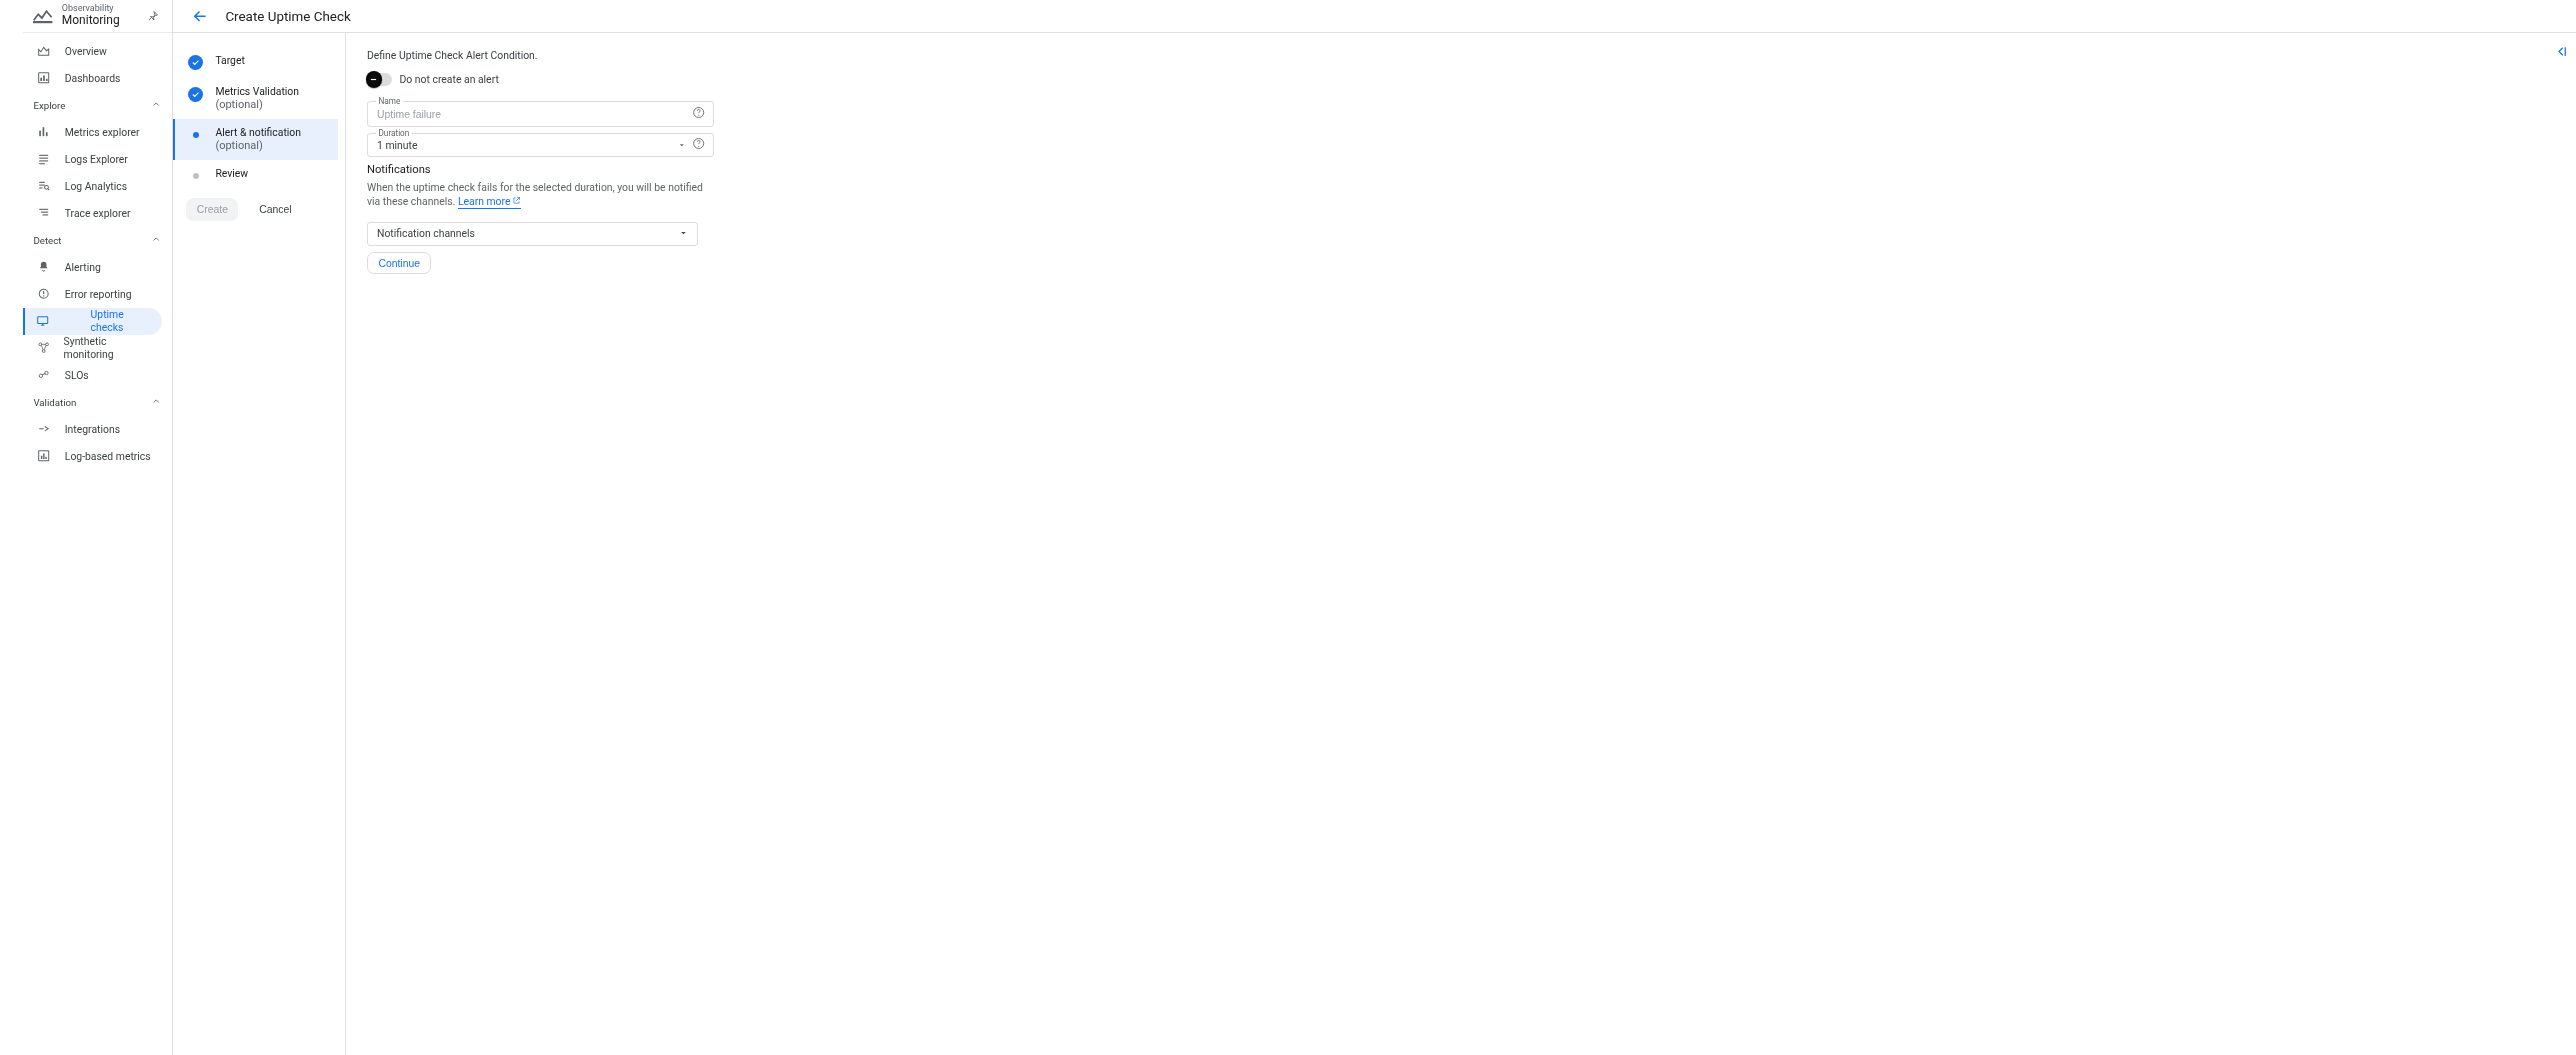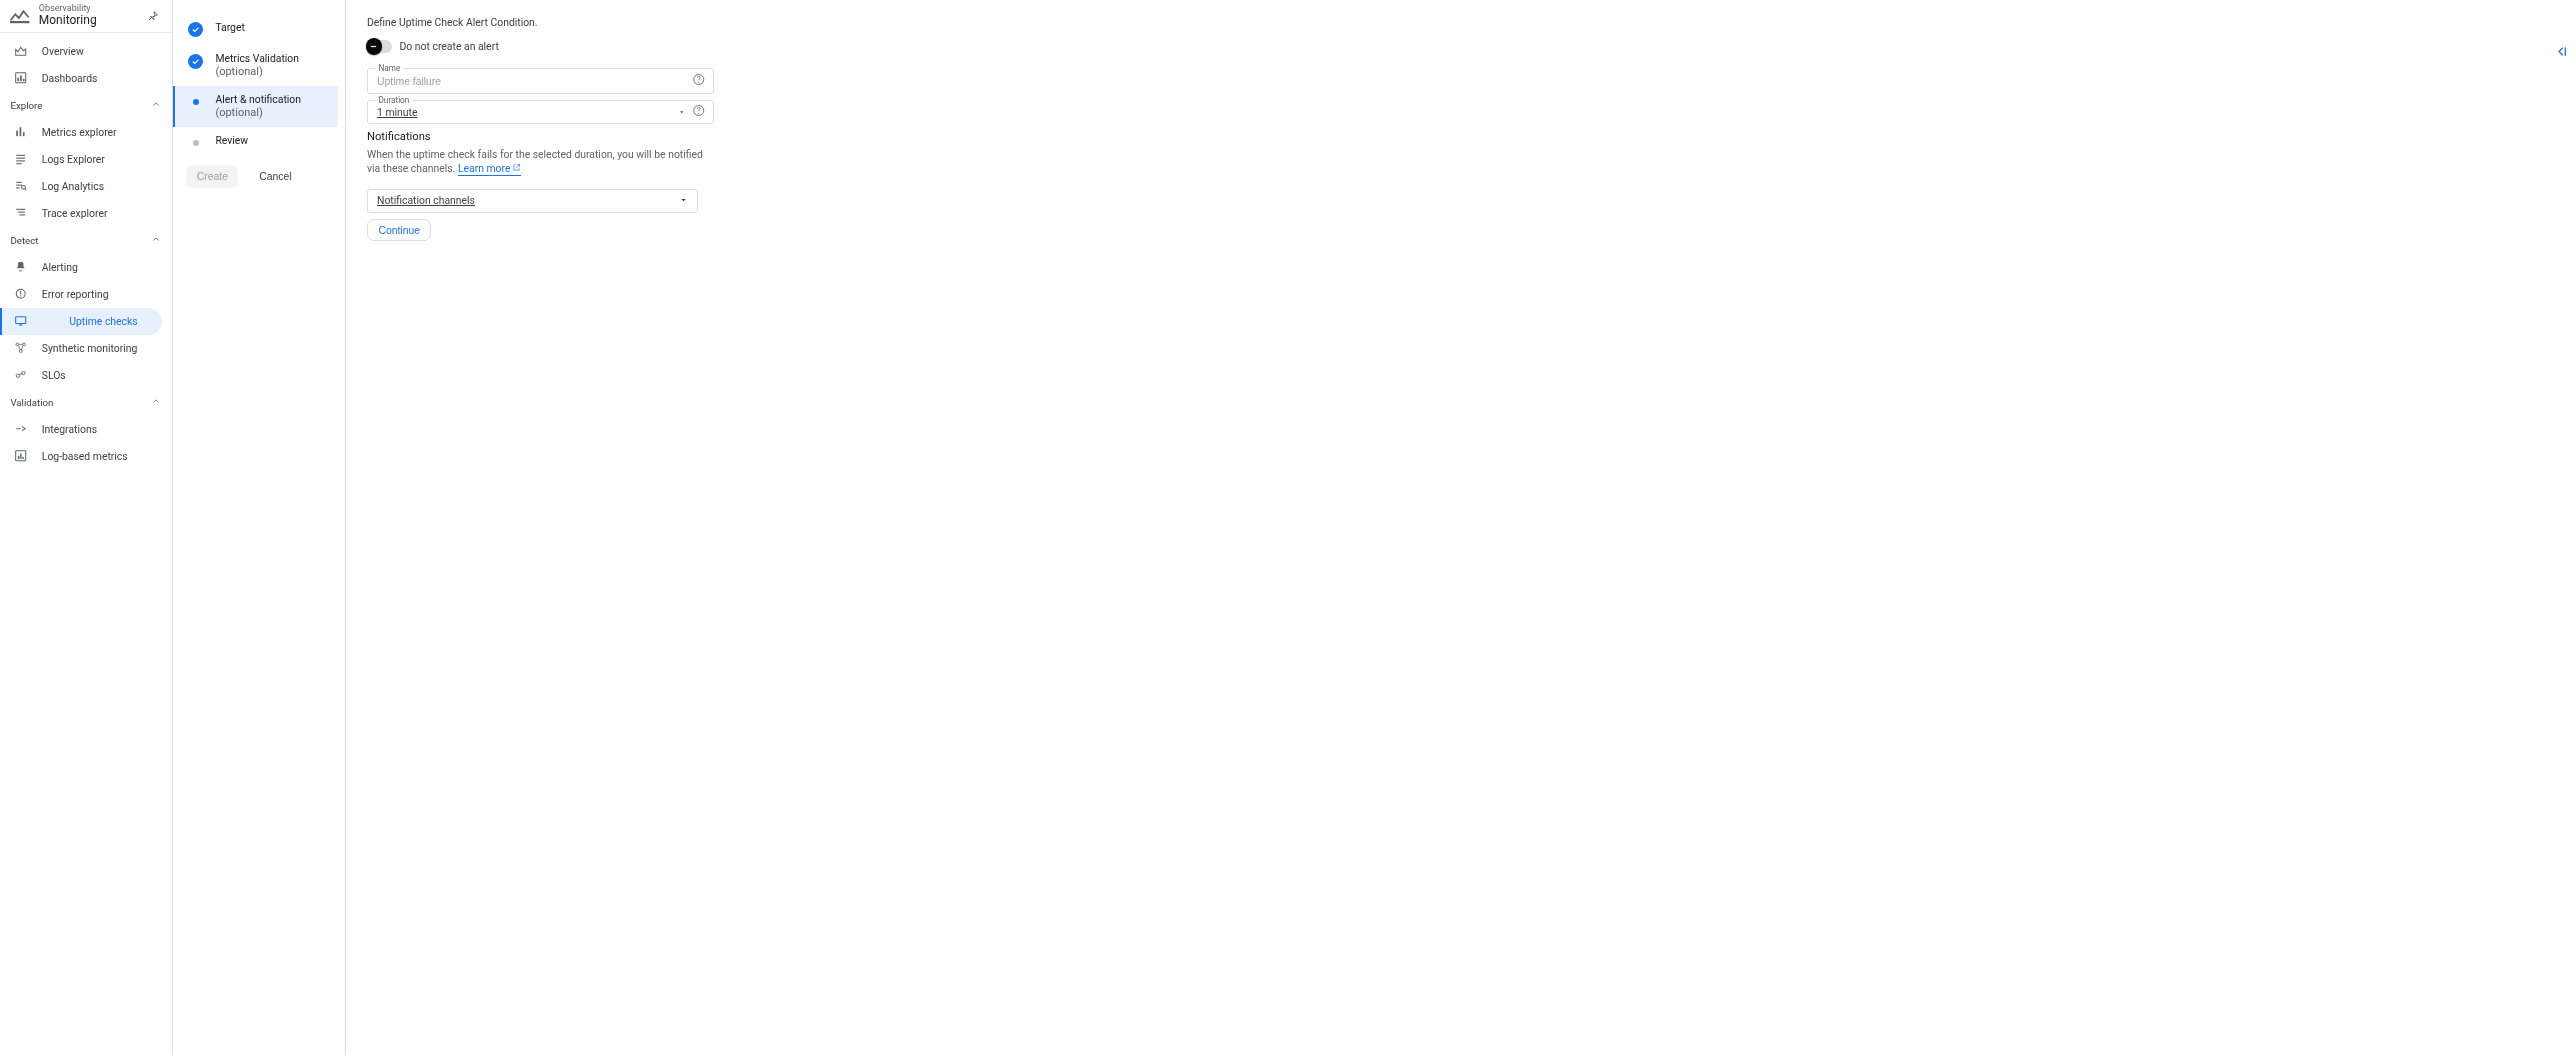--- a/index.html
+++ b/index.html
@@ -17,20 +17,21 @@
     width: 173px;
     border-right: 0.7px solid #e0e0e0;
     display: flex;
     flex-direction: column;
     background: #fff;
     position: relative;
   }
   .sidebar-scroll {
     overflow-y: auto;
     height: 100%;
+    margin-left: 23px;
   }
   .sidebar-scroll::-webkit-scrollbar { width: 7.5px; }
   .sidebar-scroll::-webkit-scrollbar-thumb { background:#c7c7c7; border-radius:3.7px; }
   .product-header {
     display: flex;
     align-items: center;
     height: 33px;
     padding: 0 9px 0 10.4px;
     border-bottom: 0.7px solid #e8eaed;
   }
@@ -152,21 +153,21 @@
   }
   .field input {
     width:100%; border:none; outline:none; font-size:10.4px;
     color:#202124; background:transparent; height:15px;
   }
   .field input::placeholder { color:#9aa0a6; }
   .field .trail {
     position:absolute; right:7.5px; top:50%; transform:translateY(-50%);
     color:#5f6368; cursor:pointer;
   }
-  .field.select { display:flex; align-items:flex-start;text-decoration:underline; }
+  .field.select { display:flex; align-items:flex-start; }
   .field.select .val { color:#3c4043; font-size:10.4px; }
   .field.select .caret {
     position:absolute; right:28px; top:50%; transform:translateY(-50%);
     color:#5f6368;
   }
 
   .section-head { font-size:11.2px; color:#202124; margin:4.5px 0 4.5px; }
   .section-desc { font-size:10.4px; color:#5f6368; margin-bottom:12px; max-width:347px; line-height:1.4; }
   .section-desc a { color:#1a73e8; text-decoration:none; border-bottom:0.7px solid #1a73e8; }
   .ext-icon { display:inline-block; vertical-align:middle; margin-left:1.5px; }
@@ -365,20 +366,28 @@
                 <rect x="15" y="14" width="2.5" height="4" fill="currentColor"></rect>
               </svg>
         </span>
         <span>Log-based metrics</span>
       </div>
     </nav>
     </div>
   </aside>
 
   <div class="main-col">
+    <div class="topbar">
+      <button class="back-btn">
+        <svg width="16.4" height="16.4" viewBox="0 0 24 24">
+            <path d="M20 12H5M11 5l-7 7 7 7" fill="none" stroke="#1a73e8" stroke-width="2.2"></path>
+          </svg>
+      </button>
+      <div class="page-title">Create Uptime Check</div>
+    </div>
 
     <div class="workarea">
 
       <div class="stepper-col">
         <div class="step">
           <span class="step-badge done">
             <svg width="9" height="9" viewBox="0 0 24 24">
                 <path d="M5 12l5 5L20 7" fill="none" stroke="#fff" stroke-width="3"></path>
               </svg>
           </span>

